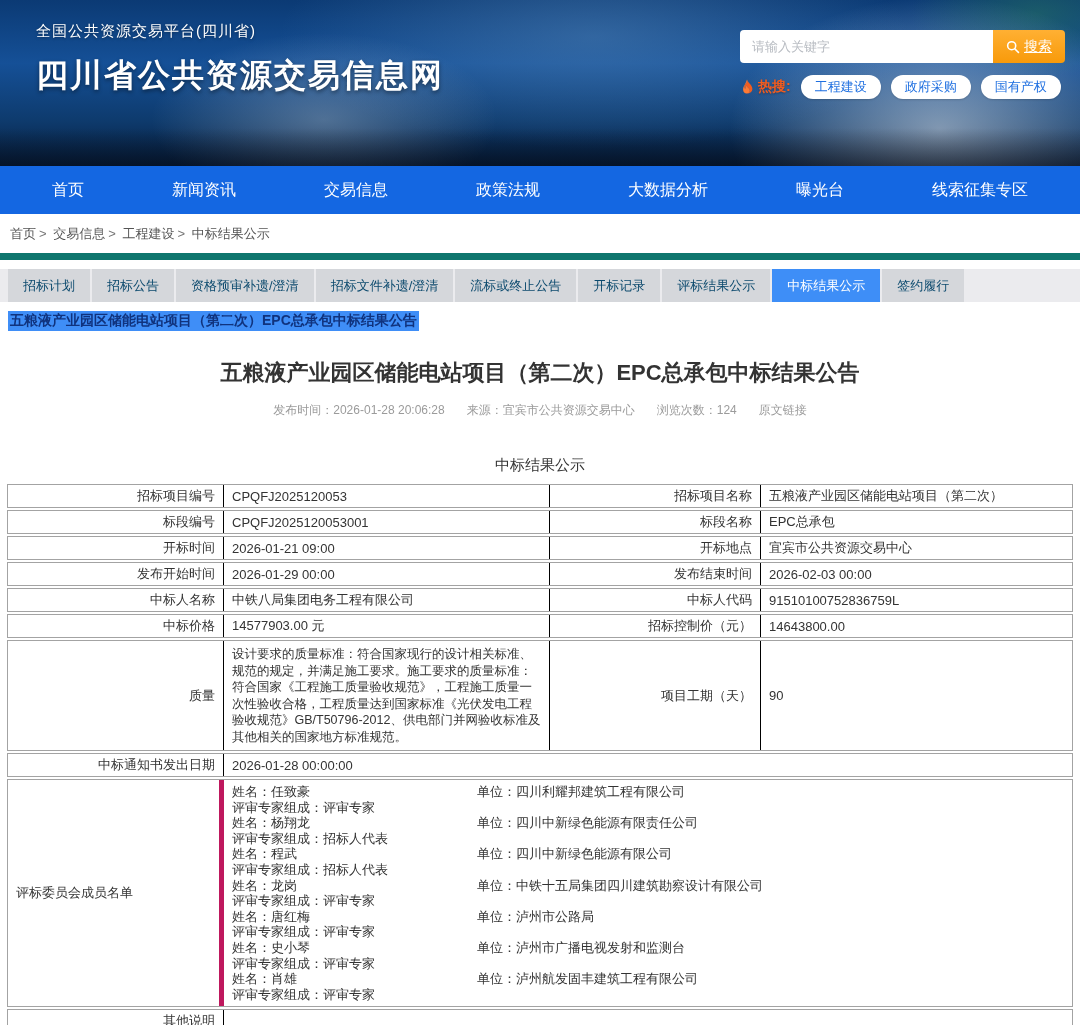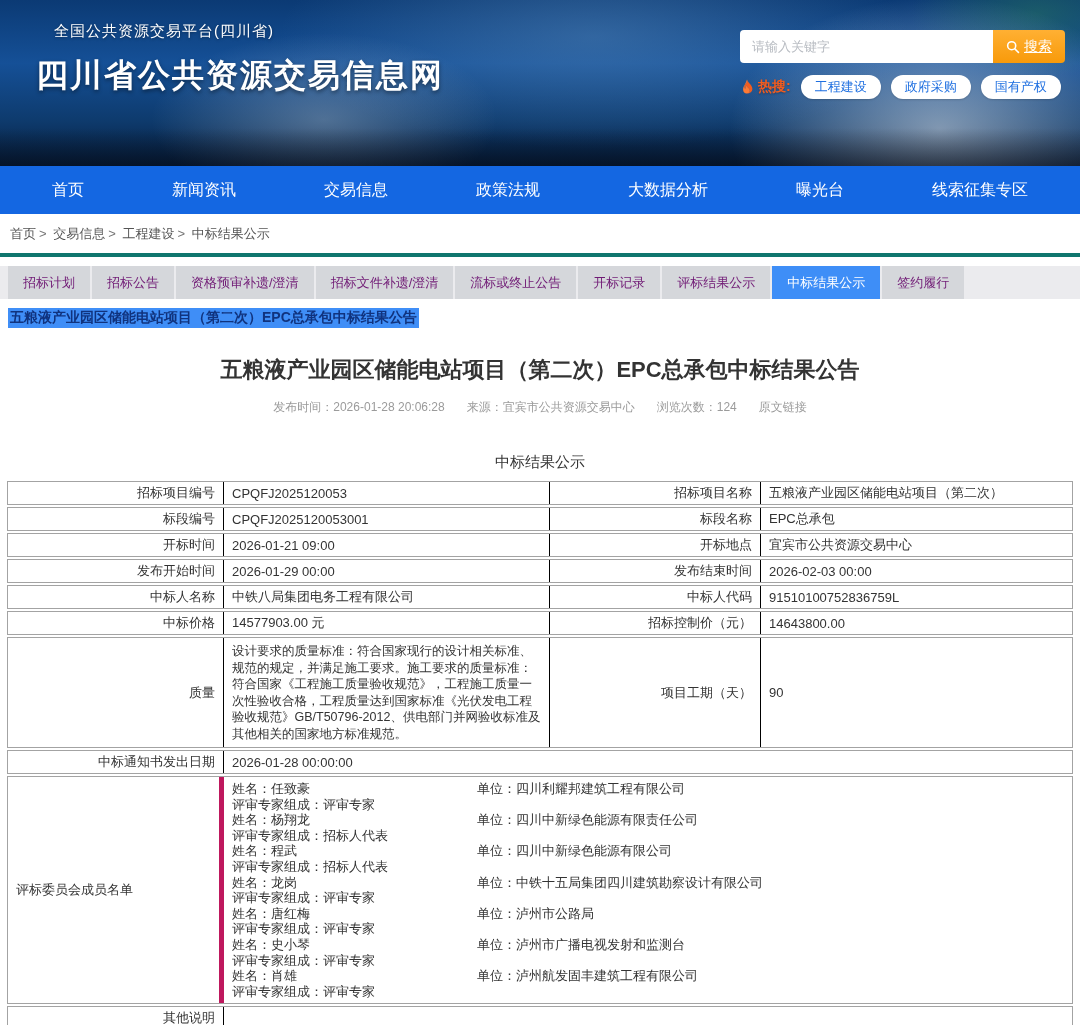--- a/index.html
+++ b/index.html
@@ -11,21 +11,21 @@
     background:
       radial-gradient(ellipse 300px 190px at 87% 78%, rgba(225,232,240,.55), rgba(225,232,240,0) 70%),
       radial-gradient(ellipse 240px 120px at 30% 72%, rgba(185,198,212,.38), transparent 72%),
       radial-gradient(ellipse 420px 150px at 55% 22%, rgba(90,140,190,.45), transparent 75%),
       radial-gradient(ellipse 180px 90px at 96% 8%, rgba(40,120,90,.5), transparent 70%),
       linear-gradient(180deg,#0b3a74 0%,#155097 38%,#0e3b6e 72%,#071f3e 100%);
   }
   .hero::after { content:""; position:absolute; left:0; right:0; bottom:0; height:38px;
     background:linear-gradient(180deg, rgba(4,10,22,0) 0%, rgba(4,10,22,.55) 100%); }
   .hero-left { position:absolute; left:36px; top:22px; color:#fff; z-index:2; }
-  .hero-sub { font-size:15px; letter-spacing:1px; text-shadow:0 1px 3px rgba(0,0,0,.4);margin-left:18px; }
+  .hero-sub { font-size:15px; letter-spacing:1px; text-shadow:0 1px 3px rgba(0,0,0,.4); }
   .hero-title { margin-top:13px; font-size:32px; font-weight:bold; letter-spacing:2px;
     text-shadow:0 2px 4px rgba(0,0,0,.45); }
   .search-wrap { position:absolute; top:30px; right:15px; width:325px; height:33px; display:flex; z-index:2; }
   .search-input { flex:1; height:33px; border:none; outline:none; background:#fff;
     border-radius:4px 0 0 4px; padding:0 12px; font-size:13px; color:#7f1d1d; }
   .search-input::placeholder { color:#b8bcc2; }
   .search-btn { width:72px; height:33px; border:none; cursor:pointer; color:#fff; font-size:14px;
     background:linear-gradient(180deg,#ffb033,#f89a0a); border-radius:0 4px 4px 0;
     display:flex; align-items:center; justify-content:center; gap:4px;text-decoration:underline; }
   .hot-row { position:absolute; top:75px; right:15px; width:325px; height:24px;
@@ -34,28 +34,28 @@
     text-shadow:0 1px 2px rgba(0,0,0,.3); }
   .hot-tag { background:#fff; color:#1e6fe0; font-size:13px; padding:3px 14px; border-radius:12px;
     cursor:pointer; white-space:nowrap; box-shadow:0 1px 2px rgba(0,0,0,.15); }
 
   
   .nav { width:1080px; height:48px; background:#1467e2; display:flex; align-items:center;
     justify-content:space-between; padding:0 52px; }
   .nav-item { color:#fff; font-size:16px; cursor:pointer; white-space:nowrap; }
 
   
-  .crumbs { padding:11px 0 10px 10px; font-size:13px; color:#555; border-bottom:4px solid #0f766e; }
+  .crumbs { padding:11px 0 10px 10px; font-size:13px; color:#555; border-bottom:7px solid #0f766e; }
   .crumb { cursor:pointer; }
   .crumb-sep { margin:0 3px; color:#777; }
 
   
   .tabs-strip { margin-top:9px; width:1080px; background:#ebebee; height:33px; display:flex;
     align-items:stretch; padding-left:8px; }
-  .tab { background:#d5d7db; color:#701a75; font-size:13px; display:flex; align-items:center;
+  .tab { background:#d5d7db; color:#0c4a6e; font-size:13px; display:flex; align-items:center;
     padding:0 15px; margin-right:2px; cursor:pointer; white-space:nowrap; }
   .tab.active { background:#3e8ef7; color:#fff; }
 
   
   .sel-link { display:inline-block; margin:9px 0 0 8px; background:#3f8ef7; color:#10337e;
     font-size:14px; font-weight:bold; padding:1px 2px; cursor:pointer; }
 
   
   .art-title { margin-top:27px; text-align:center; font-size:22px; font-weight:bold; color:#333; }
   .art-meta { margin-top:14px; text-align:center; font-size:12px; color:#9b9b9b;

